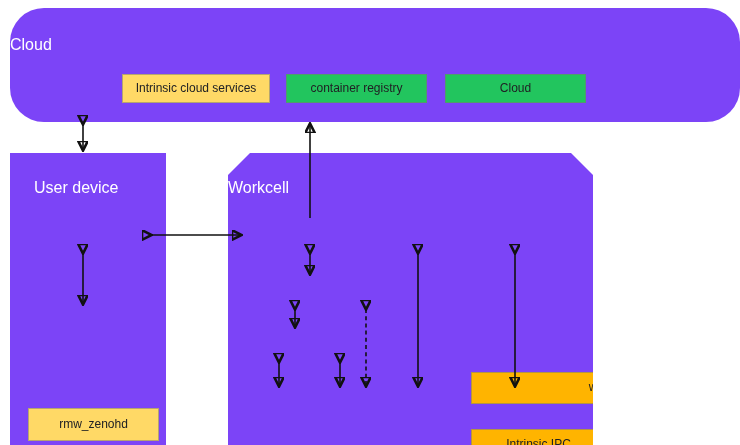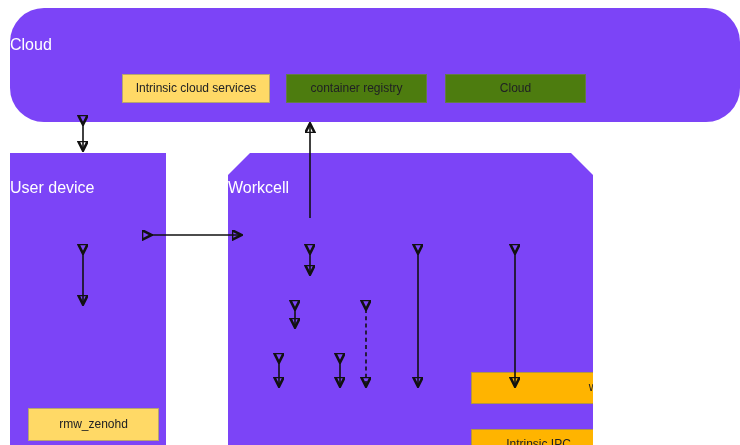--- a/index.html
+++ b/index.html
@@ -46,40 +46,40 @@
 
   .panel-title {
     position: absolute;
     color: #ffffff;
     font-size: 16px;
     line-height: 1;
     text-align: left;
     white-space: nowrap;
   }
   #cloud-title  { left: 0;  top: 29px; width: 730px; }
-  #user-title   { left: 0;  top: 27px; width: 184px; }
+  #user-title   { left: 0;  top: 27px; width: 184px; padding-left: 24px; }
   #work-title   { left: 0;  top: 27px; width: 365px; }
 
   
   .node {
     position: absolute;
     box-sizing: border-box;
     display: flex;
     align-items: center;
     justify-content: center;
     color: #202124;
     font-size: 12px;
     line-height: 1.15;
     text-align: left;
     white-space: nowrap;
     border: 1px solid rgba(120,120,120,0.55);
   }
   .yellow-light { background: #FFD966; }
   .yellow-deep  { background: #FFB400; }
-  .pink-deep    { background: #4d7c0f; }
+  .pink-deep    { background: #22c55e; }
 
   
   #n-cloudsvc  { left: 112px; top: 66px; width: 148px; height: 29px; }
   #n-registry  { left: 276px; top: 66px; width: 141px; height: 29px; }
   #n-github    { left: 435px; top: 66px; width: 141px; height: 29px; }
 
   
   #n-rmw       { left: 18px;  top: 218px; width: 131px; height: 33px; margin-top: 37px; }
 
   

